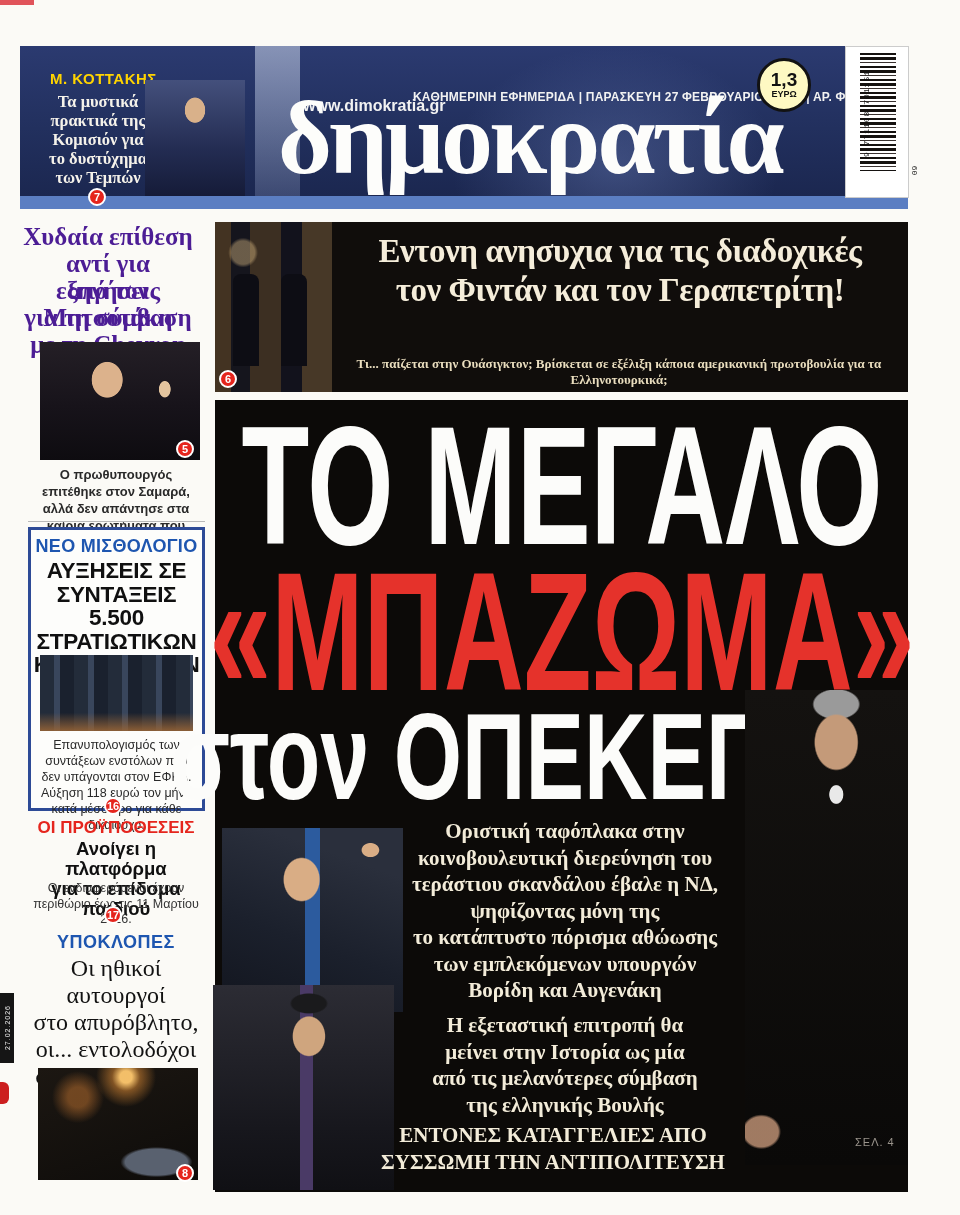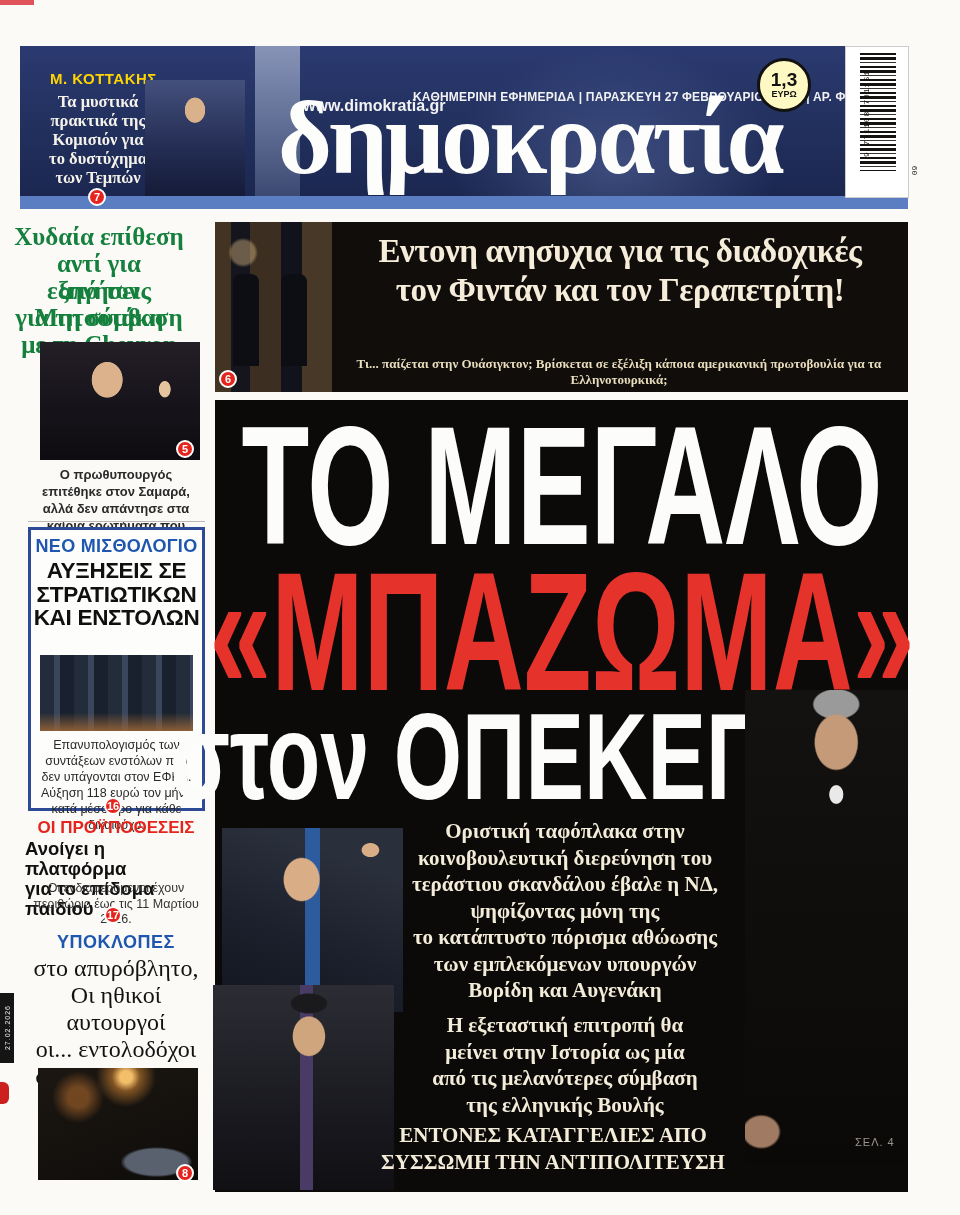--- a/index.html
+++ b/index.html
@@ -37,40 +37,40 @@
   #barcode-digits{position:absolute;left:-45px;top:62px;width:130px;transform:rotate(-90deg);
      font-size:8px;color:#111;letter-spacing:1px;text-align:center;}
   #barcode-suffix{position:absolute;right:-12px;bottom:22px;transform:rotate(-90deg);font-size:8px;color:#111;}
 
   
   .badge{position:absolute;width:18px;height:18px;border-radius:50%;background:#e5251d;
      border:2px solid #fff;color:#fff;font-size:11px;font-weight:bold;
      display:flex;align-items:center;justify-content:center;z-index:6;box-sizing:border-box;}
 
   
-  .sb-head-serif{left:8px;width:182px;text-align:center;color:#15803d;font-weight:bold;
+  .sb-head-serif{left:17px;width:182px;text-align:center;color:#4c1d95;font-weight:bold;
      font-size:25px;line-height:26.5px;}
   #ph-samaras{left:40px;top:342px;width:160px;height:118px;
      background:radial-gradient(ellipse 26px 30px at 42% 32%,#dcb28c 58%,rgba(0,0,0,0) 61%),
                 radial-gradient(ellipse 10px 14px at 78% 40%,#e3c49e 55%,rgba(0,0,0,0) 62%),
                 linear-gradient(180deg,#241f26 0%,#17131a 55%,#0e0c10 100%);}
   .sb-caption{left:30px;width:172px;text-align:center;color:#2a2a2a;font-size:13px;line-height:17px;font-weight:bold;}
   #col-divider{left:28px;top:521px;width:177px;height:1px;background:#b9b9b9;}
 
   #story2-box{left:28px;top:527px;width:177px;height:284px;border:3px solid #2d4a96;background:#fdfdfb;box-sizing:border-box;}
   #story2-kicker{left:28px;top:536px;width:177px;text-align:center;color:#1e56b0;font-weight:bold;font-size:18px;letter-spacing:.3px;}
   #story2-head{left:32px;top:559px;width:169px;text-align:center;color:#101010;font-weight:bold;
      font-size:22.5px;line-height:23.5px;letter-spacing:-.3px;}
   #ph-military{left:40px;top:655px;width:153px;height:76px;
      background:linear-gradient(180deg,rgba(120,80,40,0) 76%,rgba(150,100,55,.9) 100%),
                 repeating-linear-gradient(90deg,#232c3a 0 14px,#39465c 14px 20px,#1a212e 20px 34px);}
   #story2-caption{left:36px;top:737px;width:161px;text-align:center;color:#2a2a2a;font-size:12.5px;line-height:16px;}
 
   #story3-kicker{left:25px;top:818px;width:182px;text-align:center;color:#e5251d;font-weight:bold;font-size:17px;}
-  #story3-head{left:25px;top:839px;width:182px;text-align:left;color:#101010;font-weight:bold;font-size:18.5px;line-height:20px;}
+  #story3-head{left:25px;top:839px;width:182px;text-align:center;color:#101010;font-weight:bold;font-size:18.5px;line-height:20px;}
   #story3-note{left:30px;top:881px;width:172px;text-align:center;color:#333;font-size:12.5px;line-height:15.5px;}
 
   #story4-kicker{left:25px;top:932px;width:182px;text-align:center;color:#1e56b0;font-weight:bold;font-size:18px;letter-spacing:.5px;}
   #story4-head{left:22px;top:955px;width:188px;text-align:center;color:#121212;font-size:24px;line-height:27px;}
   #ph-hacker{left:38px;top:1068px;width:160px;height:112px;
      background:radial-gradient(circle at 55% 8%,rgba(255,200,110,.95) 0 6px,rgba(255,160,60,.45) 14px,rgba(0,0,0,0) 30px),
                 radial-gradient(circle at 25% 26%,rgba(200,120,50,.5) 0 10px,rgba(0,0,0,0) 26px),
                 radial-gradient(ellipse 62px 26px at 74% 84%,#59616f 50%,rgba(0,0,0,0) 58%),
                 linear-gradient(160deg,#1c1712 0%,#0e0c0a 100%);}
 
@@ -173,39 +173,40 @@
   <div class="abs serif sb-head-serif" style="top:332px">με τη Chevron</div>
   <div class="abs" id="ph-samaras"></div>
   <div class="badge" style="left:176px;top:440px">5</div>
   <div class="abs sb-caption" style="top:466px">Ο πρωθυπουργός επιτέθηκε στον Σαμαρά, αλλά δεν απάντησε στα καίρια ερωτήματα που έθεσε.</div>
   <div class="abs" id="col-divider"></div>
 
   <div class="abs" id="story2-box"></div>
   <div class="abs" id="story2-kicker">ΝΕΟ ΜΙΣΘΟΛΟΓΙΟ</div>
   <div class="abs" id="story2-head">
     <div>ΑΥΞΗΣΕΙΣ ΣΕ</div>
+    <div>ΣΥΝΤΑΞΕΙΣ 5.500</div>
     <div>ΣΤΡΑΤΙΩΤΙΚΩΝ</div>
     <div>ΚΑΙ ΕΝΣΤΟΛΩΝ</div>
   </div>
   <div class="abs" id="ph-military"></div>
   <div class="abs" id="story2-caption">Επανυπολογισμός των συντάξεων ενστόλων που δεν υπάγονται στον ΕΦΚΑ. Αύξηση 118 ευρώ τον μήνα κατά μέσο όρο για κάθε δικαιούχο.</div>
   <div class="badge" style="left:104px;top:797px">16</div>
 
   <div class="abs" id="story3-kicker">ΟΙ ΠΡΟΫΠΟΘΕΣΕΙΣ</div>
   <div class="abs" id="story3-head">
     <div>Ανοίγει η πλατφόρμα</div>
     <div>για το επίδομα παιδιού</div>
   </div>
   <div class="abs" id="story3-note">Οι ενδιαφερόμενοι έχουν περιθώριο έως τις 11 Μαρτίου 2026.</div>
   <div class="badge" style="left:104px;top:906px">17</div>
 
   <div class="abs" id="story4-kicker">ΥΠΟΚΛΟΠΕΣ</div>
   <div class="abs serif" id="story4-head">
+    <div>Οι ηθικοί αυτουργοί</div>
     <div>στο απυρόβλητο,</div>
-    <div>Οι ηθικοί αυτουργοί</div>
     <div>οι... εντολοδόχοι</div>
     <div>στο απόσπασμα!</div>
   </div>
   <div class="abs" id="ph-hacker"></div>
   <div class="badge" style="left:176px;top:1164px">8</div>
 
   <div class="abs" id="top-story">
     <div id="ph-rubio">
       <div class="fig" style="left:18px"></div>
       <div class="fig" style="left:66px"></div>

